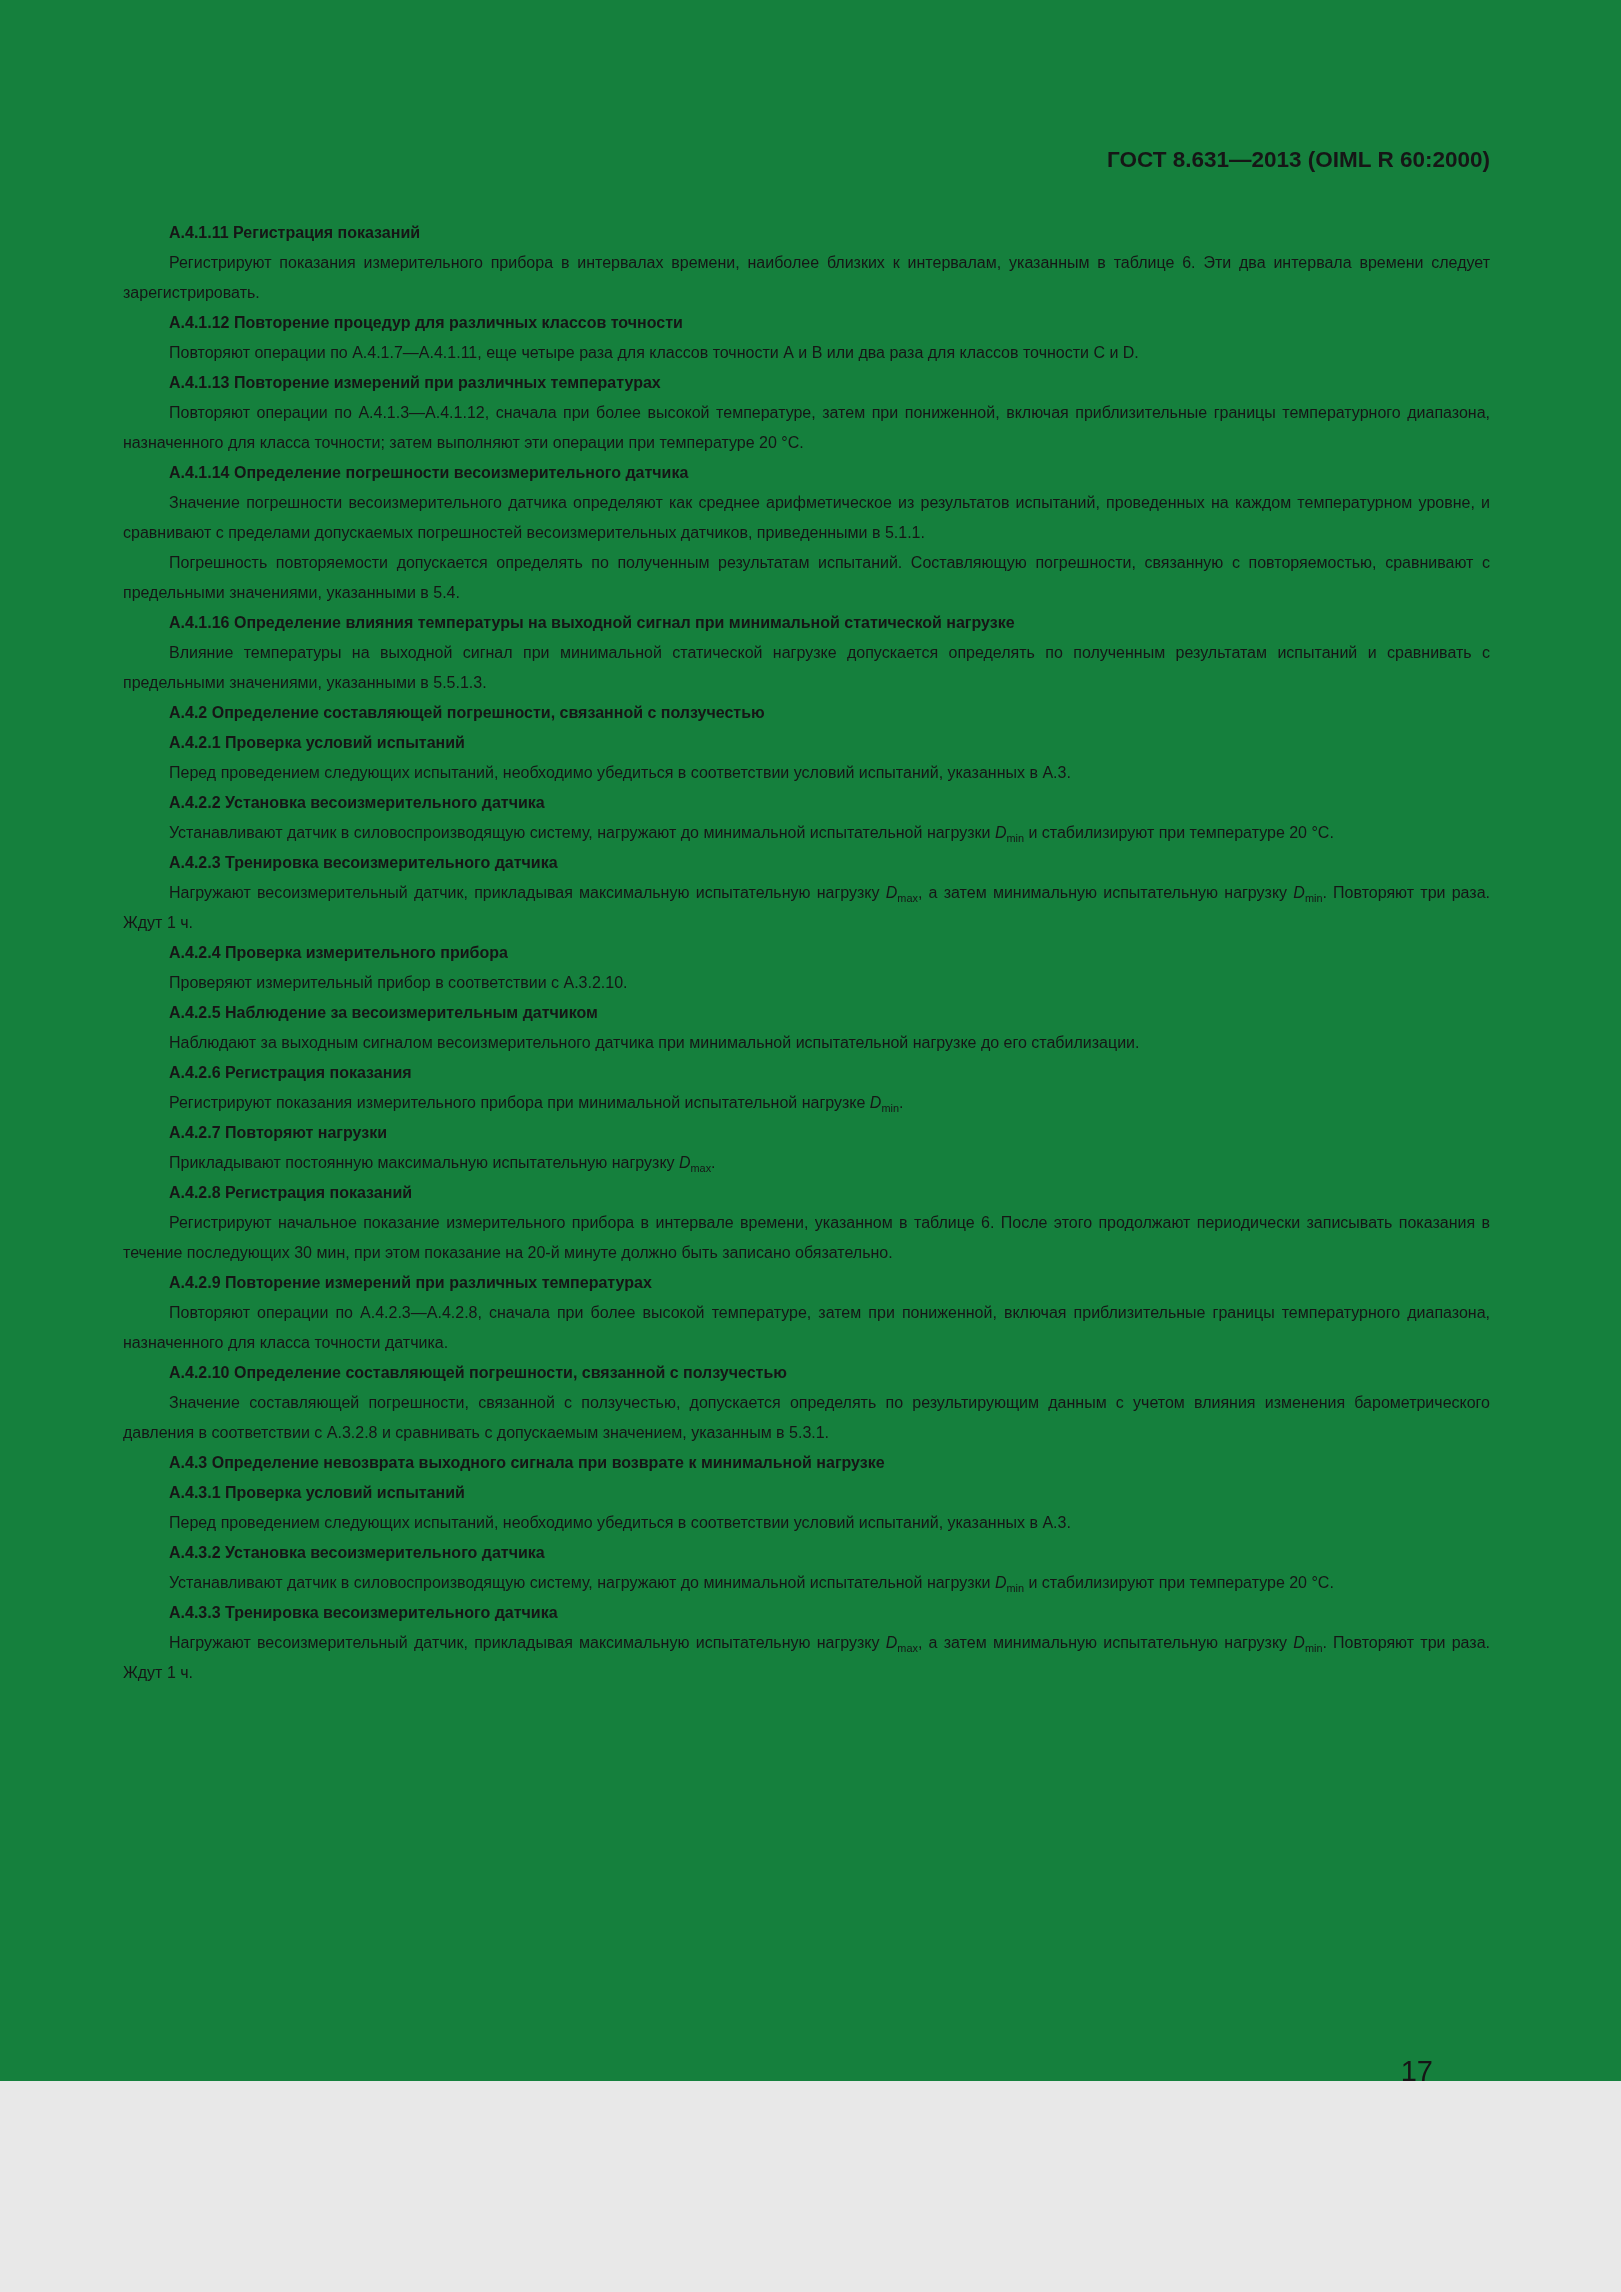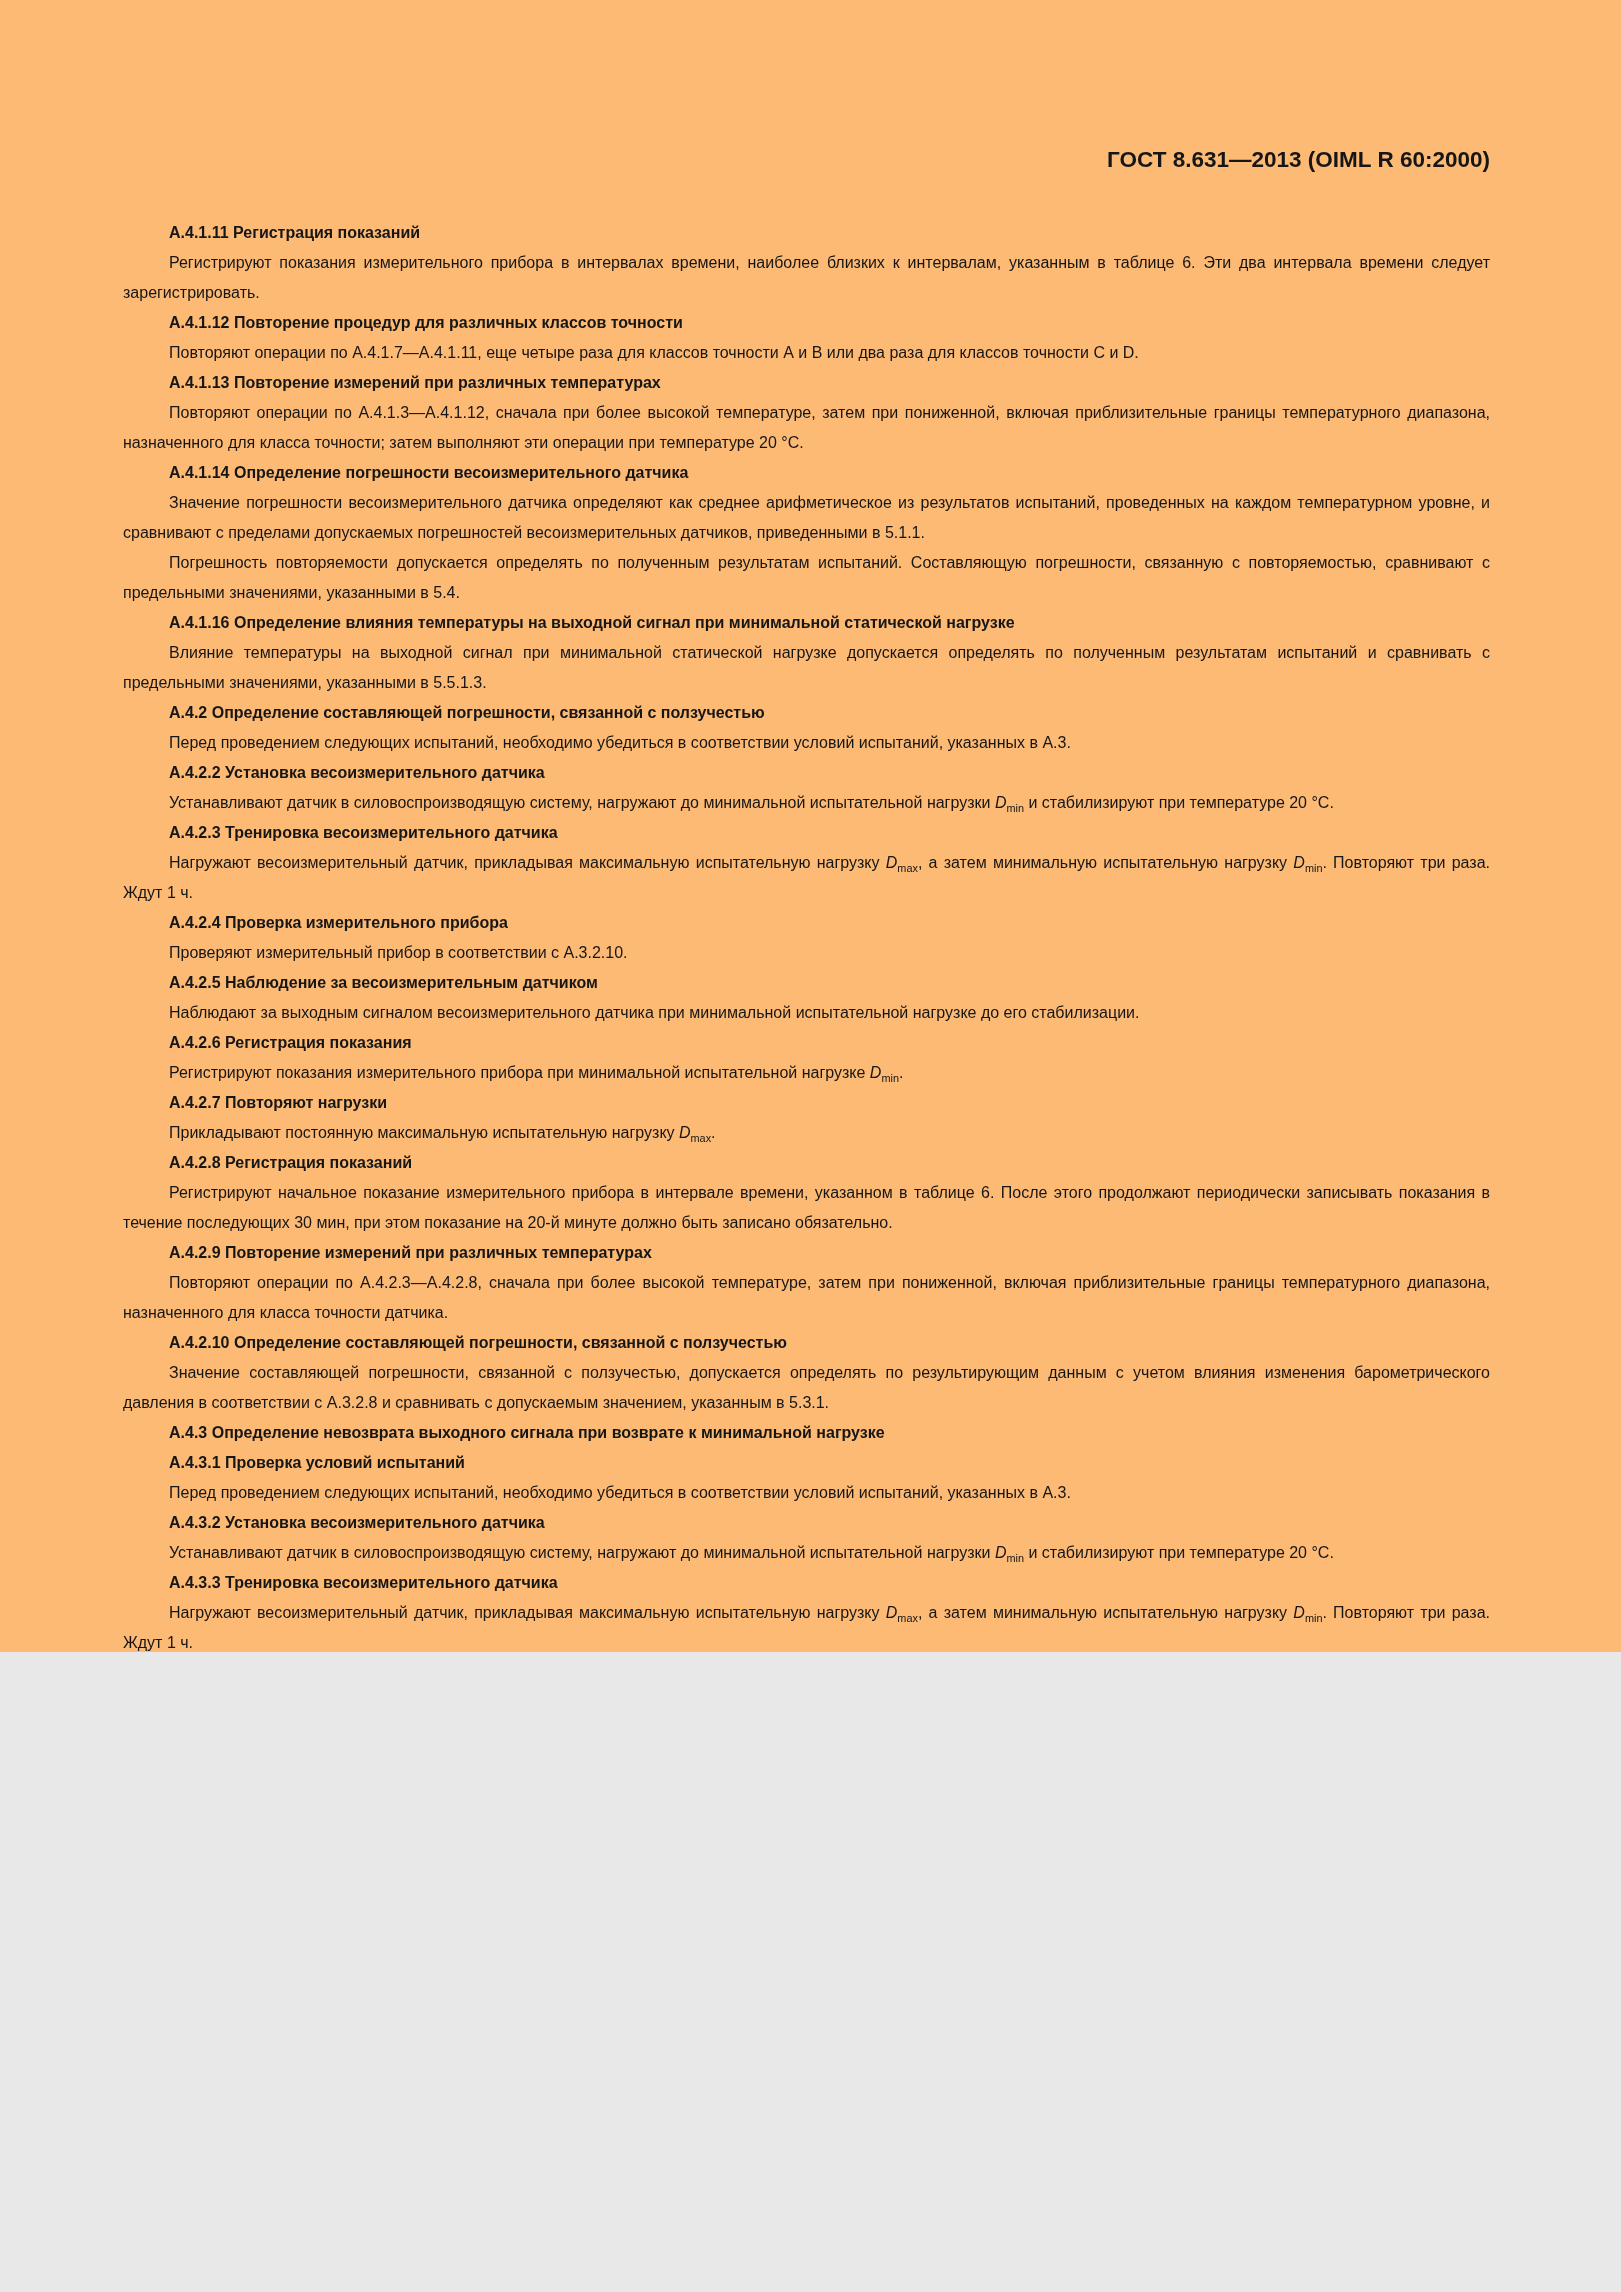--- a/index.html
+++ b/index.html
@@ -1,21 +1,21 @@
 <!DOCTYPE html>
 <html lang="ru"><head>
 <meta charset="utf-8">
 <style>
   html, body { margin: 0; padding: 0; background: #e8e8e8; }
   .page {
     position: relative;
     width: 1621px;
-    height: 1652px;
+    height: 2081px;
     margin: 0 auto;
-    background: #fdba74;
+    background: #15803d;
     font-family: "Liberation Sans", sans-serif;
     color: #161616;
   }
   .doc-header {
     position: absolute;
     top: 145px;
     left: 123px;
     right: 131px;
     text-align: right;
     font-size: 22.5px;
@@ -69,20 +69,21 @@
       <h3 class="heading">А.4.1.12  Повторение процедур для различных классов точности</h3>
       <p class="paragraph">Повторяют операции по А.4.1.7—А.4.1.11, еще четыре раза для классов точности А и В или два раза для классов точности С и D.</p>
       <h3 class="heading">А.4.1.13  Повторение измерений при различных температурах</h3>
       <p class="paragraph">Повторяют операции по А.4.1.3—А.4.1.12, сначала при более высокой температуре, затем при пониженной, включая приблизительные границы температурного диапазона, назначенного для класса точности; затем выполняют эти операции при температуре 20 °С.</p>
       <h3 class="heading">А.4.1.14  Определение погрешности весоизмерительного датчика</h3>
       <p class="paragraph">Значение погрешности весоизмерительного датчика определяют как среднее арифметическое из результатов испытаний, проведенных на каждом температурном уровне, и сравнивают с пределами допускаемых погрешностей весоизмерительных датчиков, приведенными в 5.1.1.</p>
       <p class="paragraph">Погрешность повторяемости допускается определять по полученным результатам испытаний. Составляющую погрешности, связанную с повторяемостью, сравнивают с предельными значениями, указанными в 5.4.</p>
       <h3 class="heading">А.4.1.16  Определение влияния температуры на выходной сигнал при минимальной статической нагрузке</h3>
       <p class="paragraph">Влияние температуры на выходной сигнал при минимальной статической нагрузке допускается определять по полученным результатам испытаний и сравнивать с предельными значениями, указанными в 5.5.1.3.</p>
       <h3 class="heading">А.4.2  Определение составляющей погрешности, связанной с ползучестью</h3>
+      <h3 class="heading">А.4.2.1  Проверка условий испытаний</h3>
       <p class="paragraph">Перед проведением следующих испытаний, необходимо убедиться в соответствии условий испытаний, указанных в А.3.</p>
       <h3 class="heading">А.4.2.2  Установка весоизмерительного датчика</h3>
       <p class="paragraph">Устанавливают датчик в силовоспроизводящую систему, нагружают до минимальной испытательной нагрузки <i>D</i><sub>min</sub> и стабилизируют при температуре 20 °С.</p>
       <h3 class="heading">А.4.2.3  Тренировка весоизмерительного датчика</h3>
       <p class="paragraph">Нагружают весоизмерительный датчик, прикладывая максимальную испытательную нагрузку <i>D</i><sub>max</sub>, а затем минимальную испытательную нагрузку <i>D</i><sub>min</sub>. Повторяют три раза. Ждут 1 ч.</p>
       <h3 class="heading">А.4.2.4  Проверка измерительного прибора</h3>
       <p class="paragraph">Проверяют измерительный прибор в соответствии с А.3.2.10.</p>
       <h3 class="heading">А.4.2.5  Наблюдение за весоизмерительным датчиком</h3>
       <p class="paragraph">Наблюдают за выходным сигналом весоизмерительного датчика при минимальной испытательной нагрузке до его стабилизации.</p>
       <h3 class="heading">А.4.2.6  Регистрация показания</h3>

